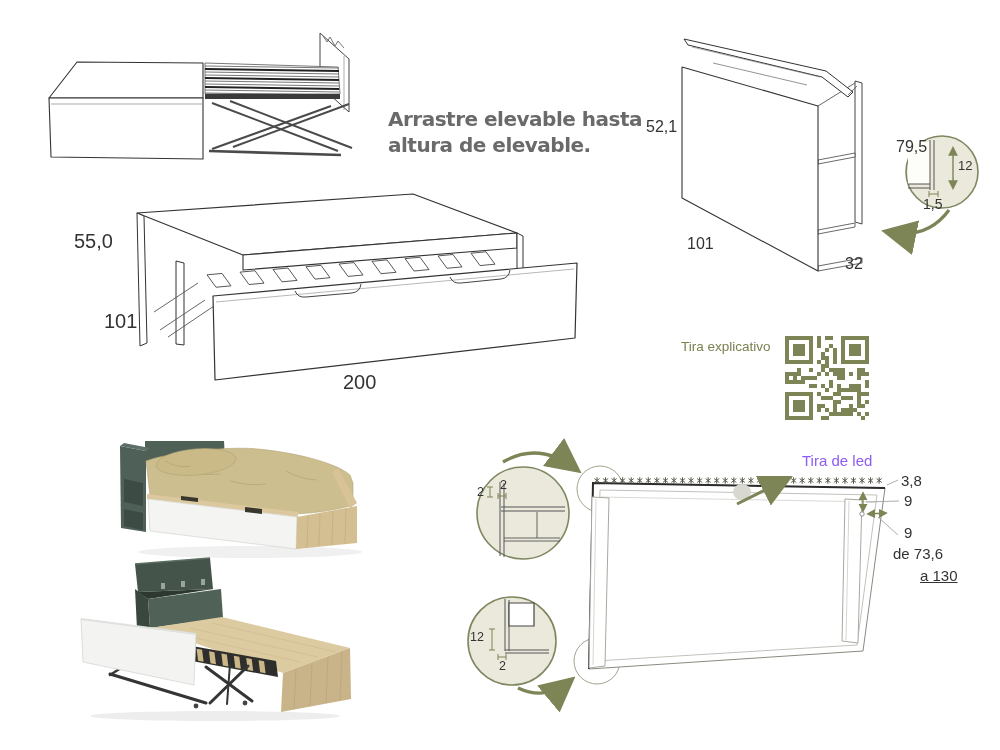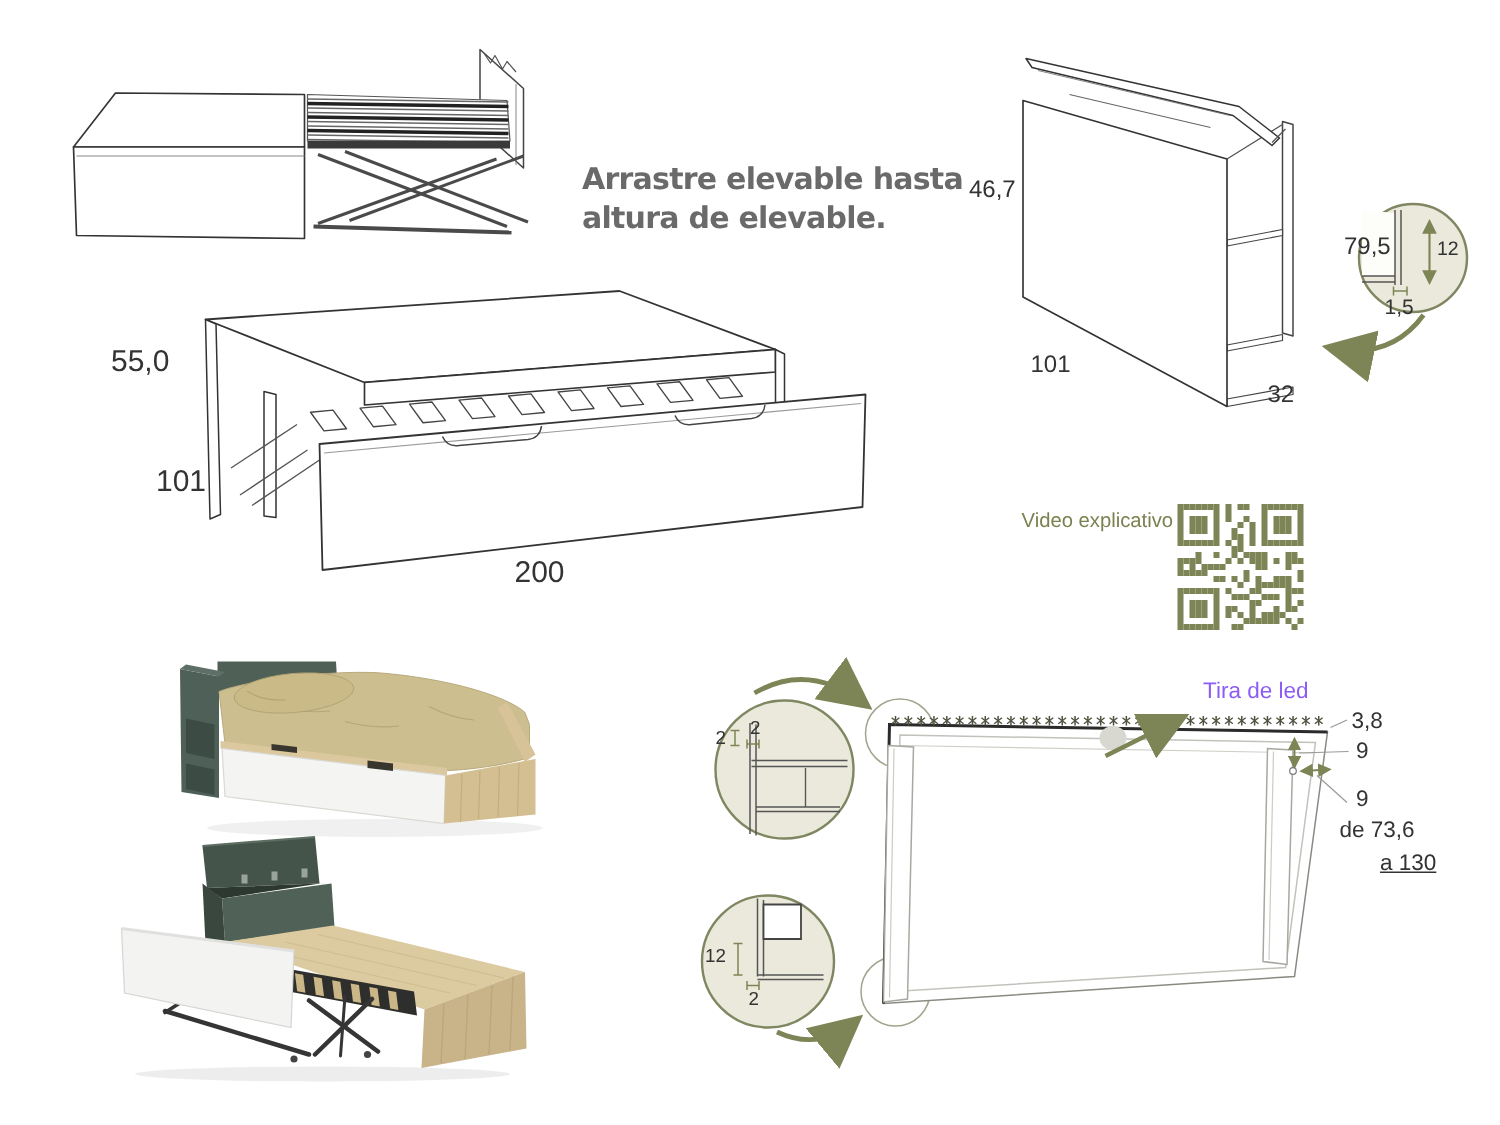--- a/index.html
+++ b/index.html
@@ -583,28 +583,28 @@
   </g>
 </svg>
 
 <div class="caption" style="left:388px;top:107px;">Arrastre elevable hasta</div>
 <div class="caption" style="left:388px;top:133px;">altura de elevable.</div>
 
 <div class="lbl dim-big" style="left:74px;top:231px;">55,0</div>
 <div class="lbl dim-big" style="left:104px;top:311px;">101</div>
 <div class="lbl dim-big" style="left:343px;top:372px;">200</div>
 
-<div class="lbl dim-med" style="left:646px;top:119px;">46,7</div>
-<div class="lbl dim-med" style="left:864px;top:157px;padding-left:32px;">79,5</div>
+<div class="lbl dim-med" style="left:646px;top:119px;">52,1</div>
+<div class="lbl dim-med" style="left:864px;top:139px;padding-left:32px;">79,5</div>
 <div class="lbl dim-med" style="left:687px;top:236px;">101</div>
 <div class="lbl dim-med" style="left:845px;top:256px;">32</div>
 <div class="lbl" style="left:958px;top:159px;font-size:13px;">12</div>
 <div class="lbl" style="left:923px;top:197px;font-size:14px;">1,5</div>
 
-<div class="lbl olive" style="left:681px;top:340px;font-size:13.5px;">Video explicativo</div>
+<div class="lbl olive" style="left:681px;top:340px;font-size:13.5px;">Tira explicativo</div>
 
 <div class="lbl dim-led" style="left:802px;top:453px;color:#8b5cf6;">Tira de led</div>
 <div class="lbl dim-led" style="left:901px;top:473px;">3,8</div>
 <div class="lbl dim-led" style="left:904px;top:493px;">9</div>
 <div class="lbl dim-led" style="left:904px;top:525px;">9</div>
 <div class="lbl dim-led" style="left:893px;top:546px;">de 73,6</div>
 <div class="lbl dim-led" style="left:920px;top:568px;text-decoration:underline;">a 130</div>
 
 <div class="lbl dim-small" style="left:500px;top:479px;">2</div>
 <div class="lbl dim-small" style="left:477px;top:486px;">2</div>

